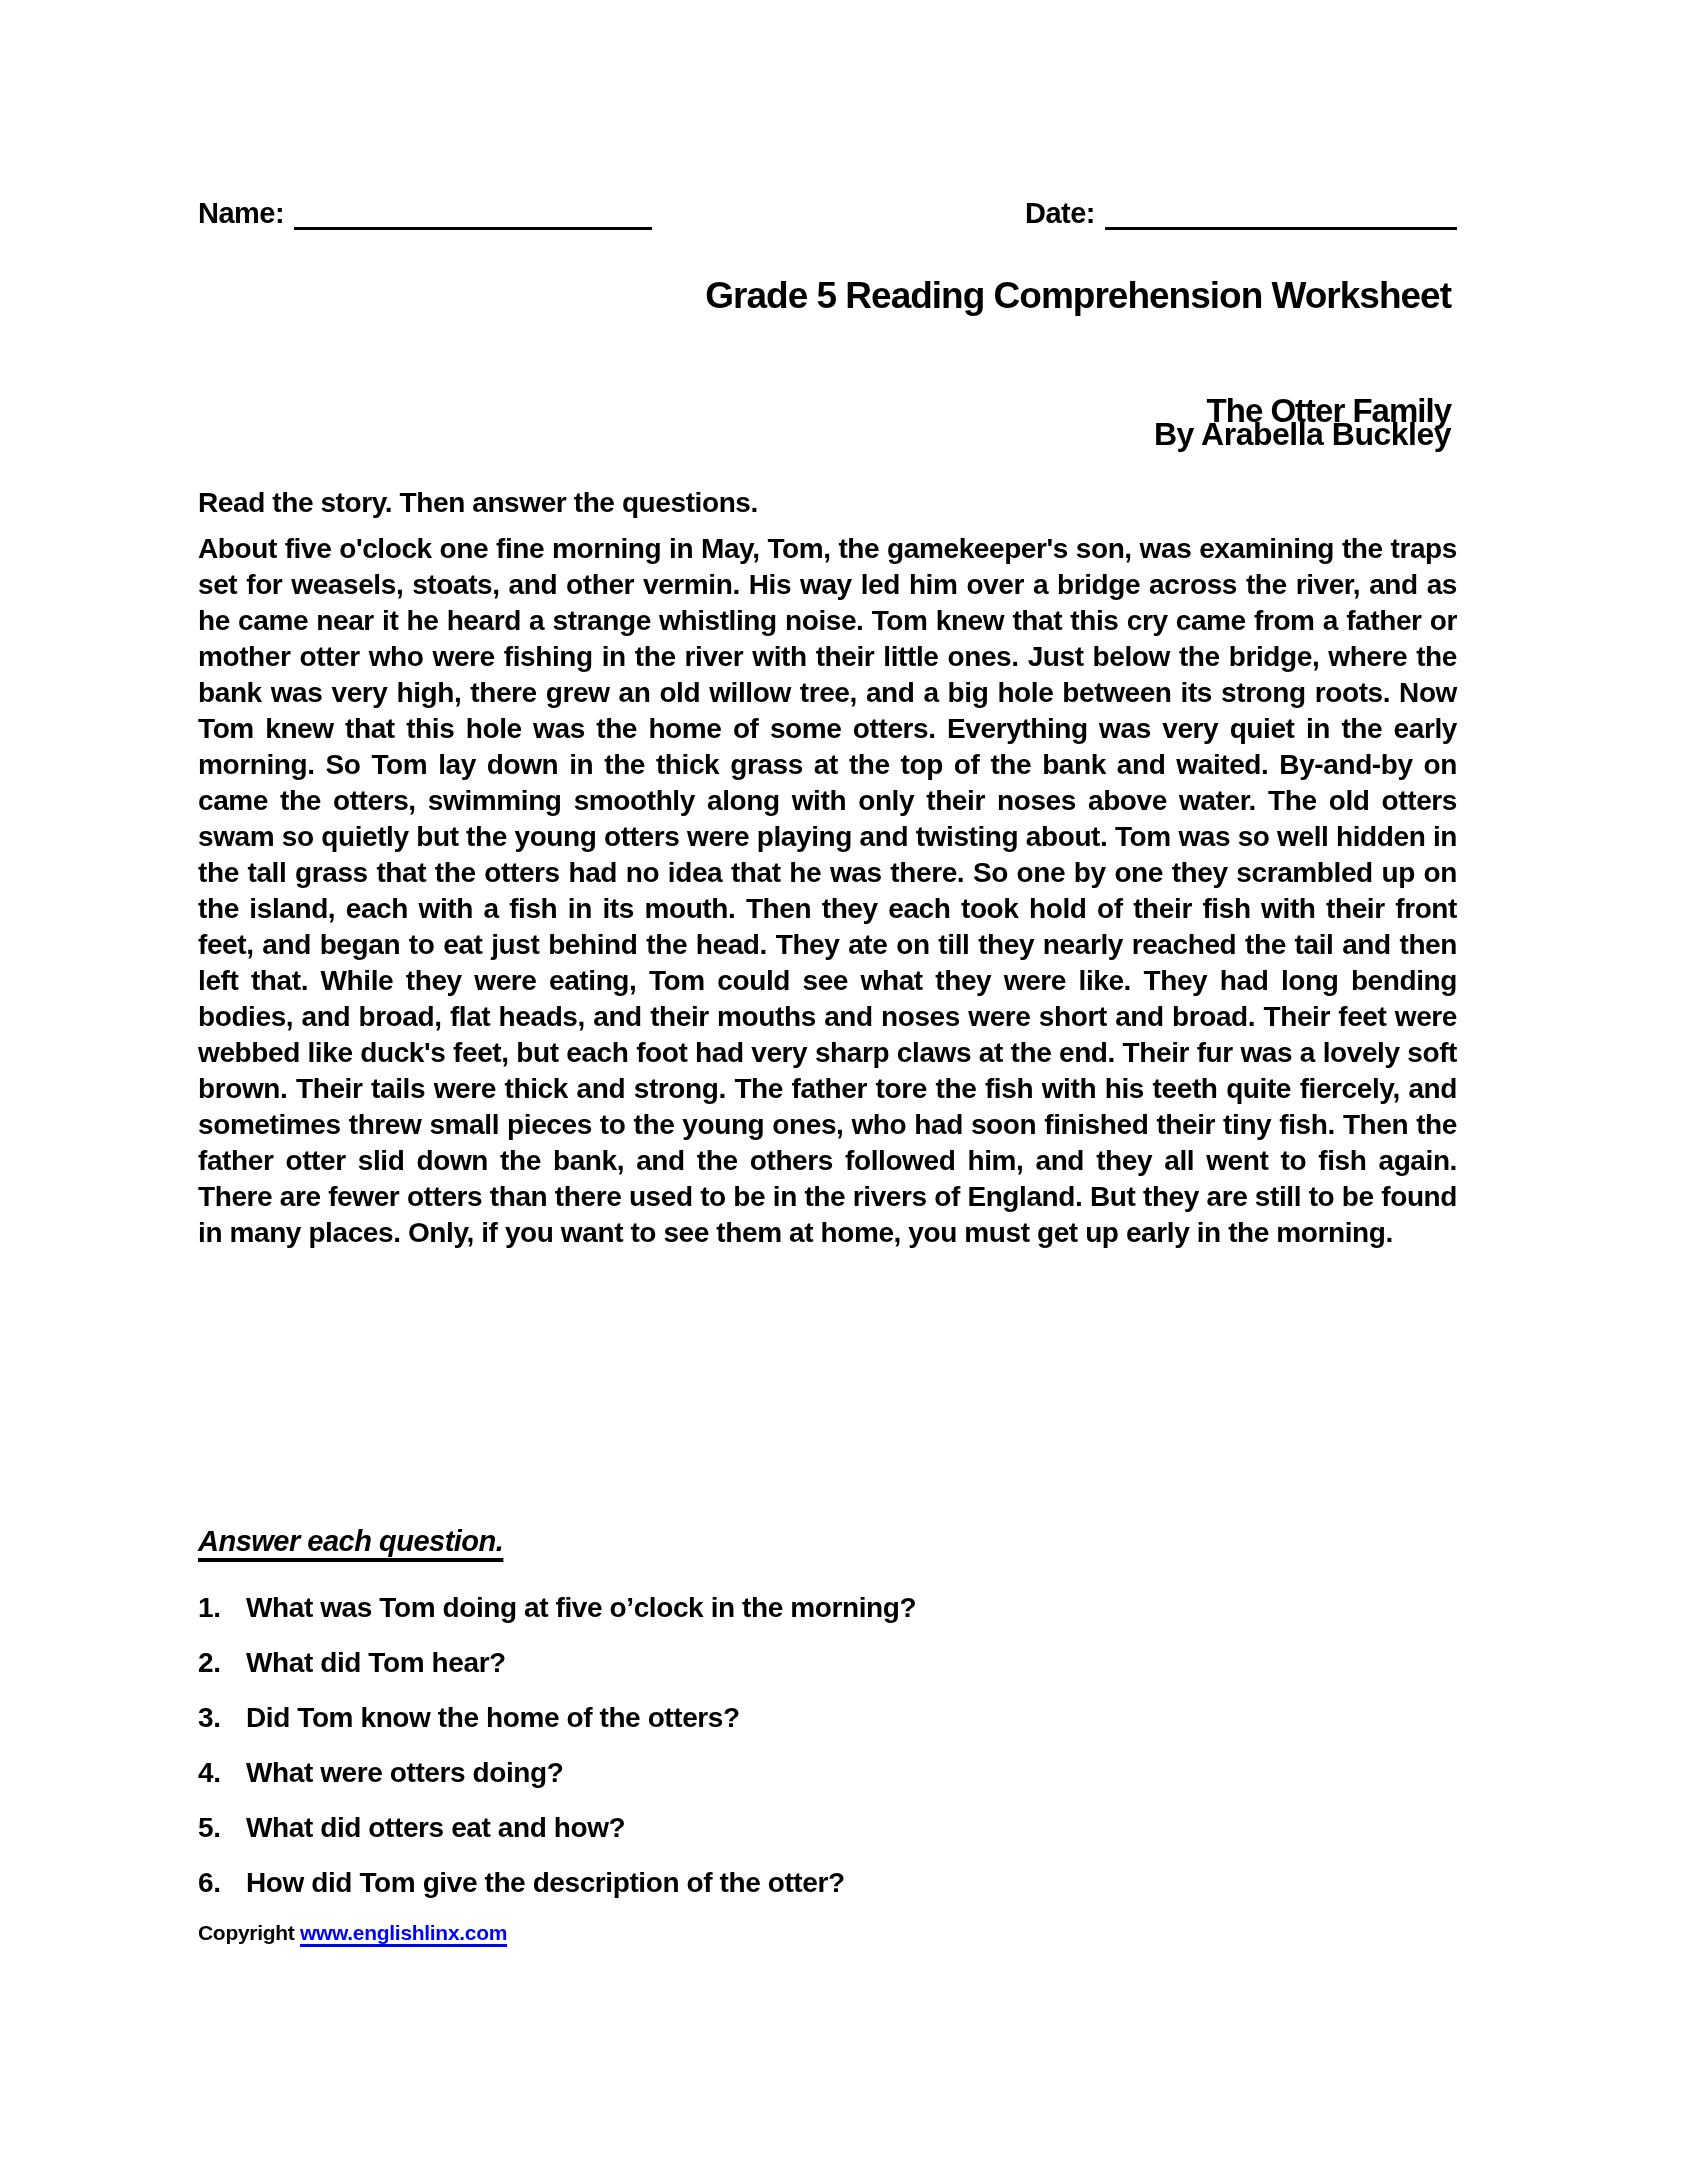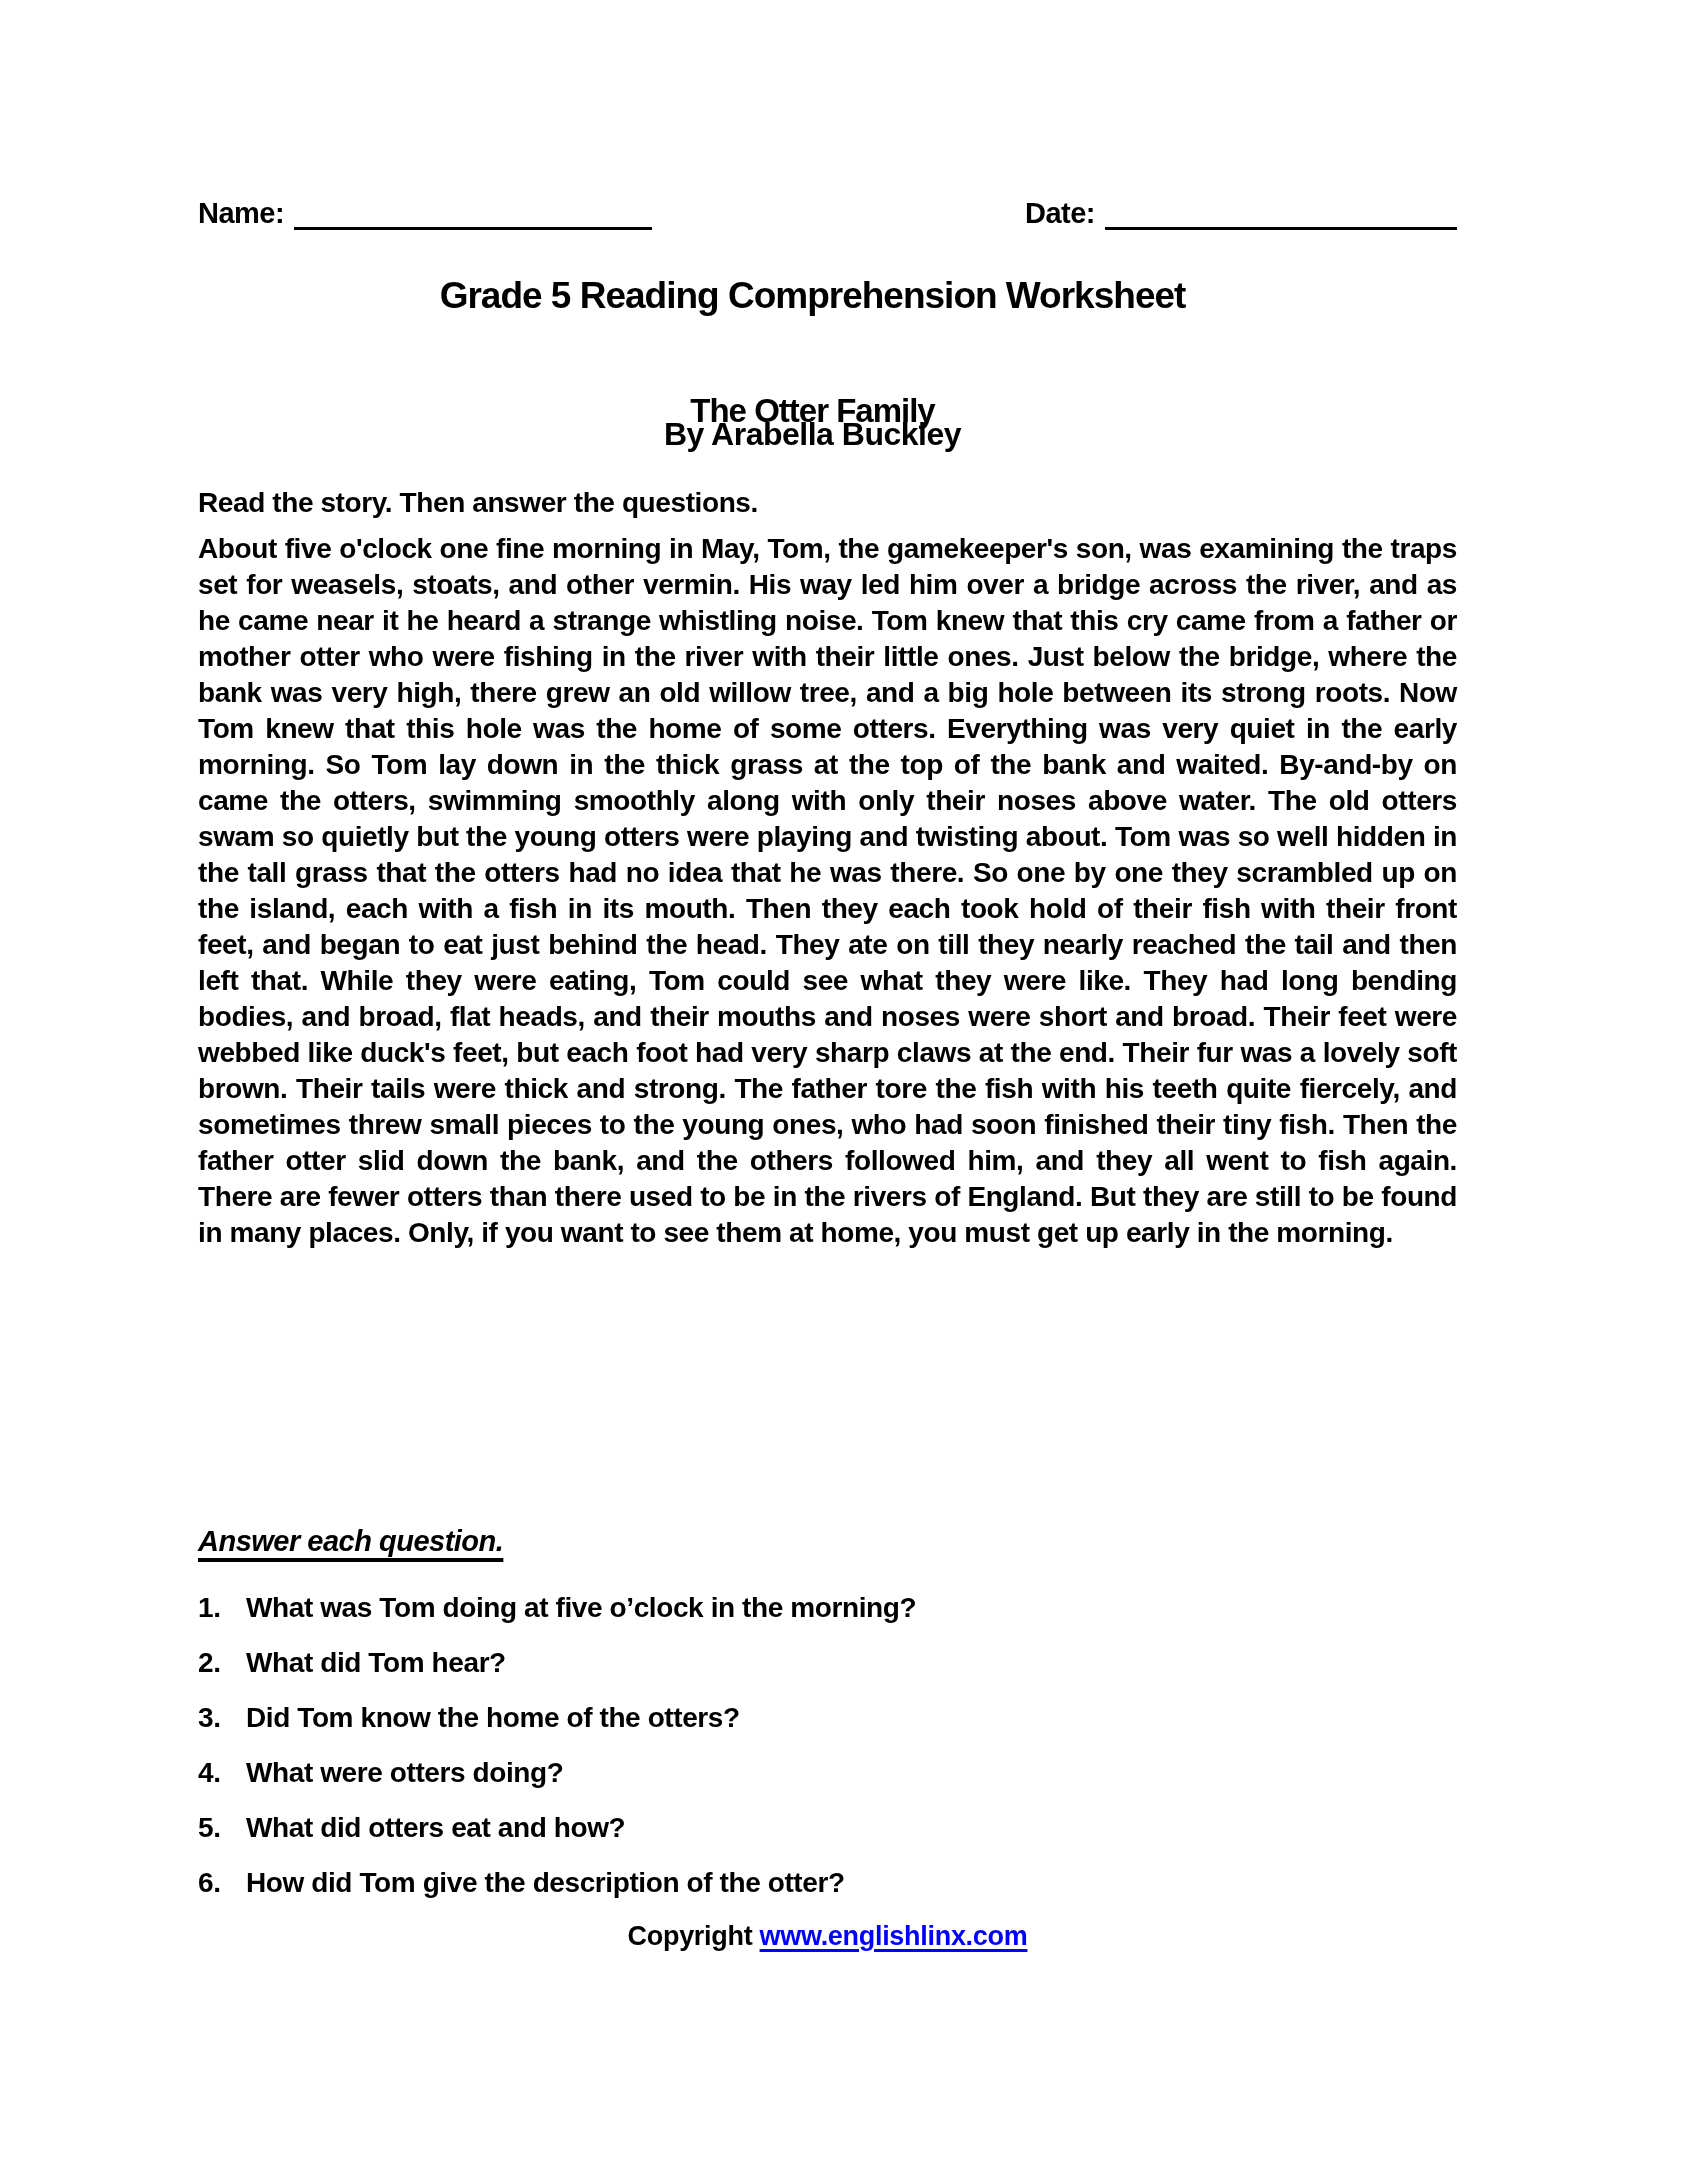--- a/index.html
+++ b/index.html
@@ -34,23 +34,23 @@
     border-bottom: 3px solid #000000;
     height: 30px;
     margin-left: 10px;
   }
   .blank-line.name { width: 358px; }
   .blank-line.date { width: 352px; }
 
   
   .center-col {
     position: absolute;
-    left: 183px;
+    left: 192px;
     width: 1259px;
-    text-align: center;
+    text-align: right;
     letter-spacing: -1px;
     white-space: nowrap;
   }
   .worksheet-title { top: 275px; font-size: 37px; }
   .story-title     { top: 362px; font-size: 33px; margin-top: 30px; }
   .byline          { top: 416px; font-size: 32px; letter-spacing: -0.5px; }
 
   
   .instructions {
     position: absolute;
@@ -99,22 +99,21 @@
     letter-spacing: -0.4px;
   }
   .q-num { width: 48px; flex: 0 0 48px; }
 
   
   .copyright {
     position: absolute;
     top: 1921px;
     left: 198px;
     width: 1259px;
-    text-align: center;
-    font-size: 27px;
+    font-size: 21px;
     letter-spacing: -0.3px;
   }
   .copyright a {
     color: #0000FF;
     text-decoration: underline;
     text-decoration-thickness: 3px;
     text-underline-offset: 4px;
     font-weight: bold;
   }
 </style>

